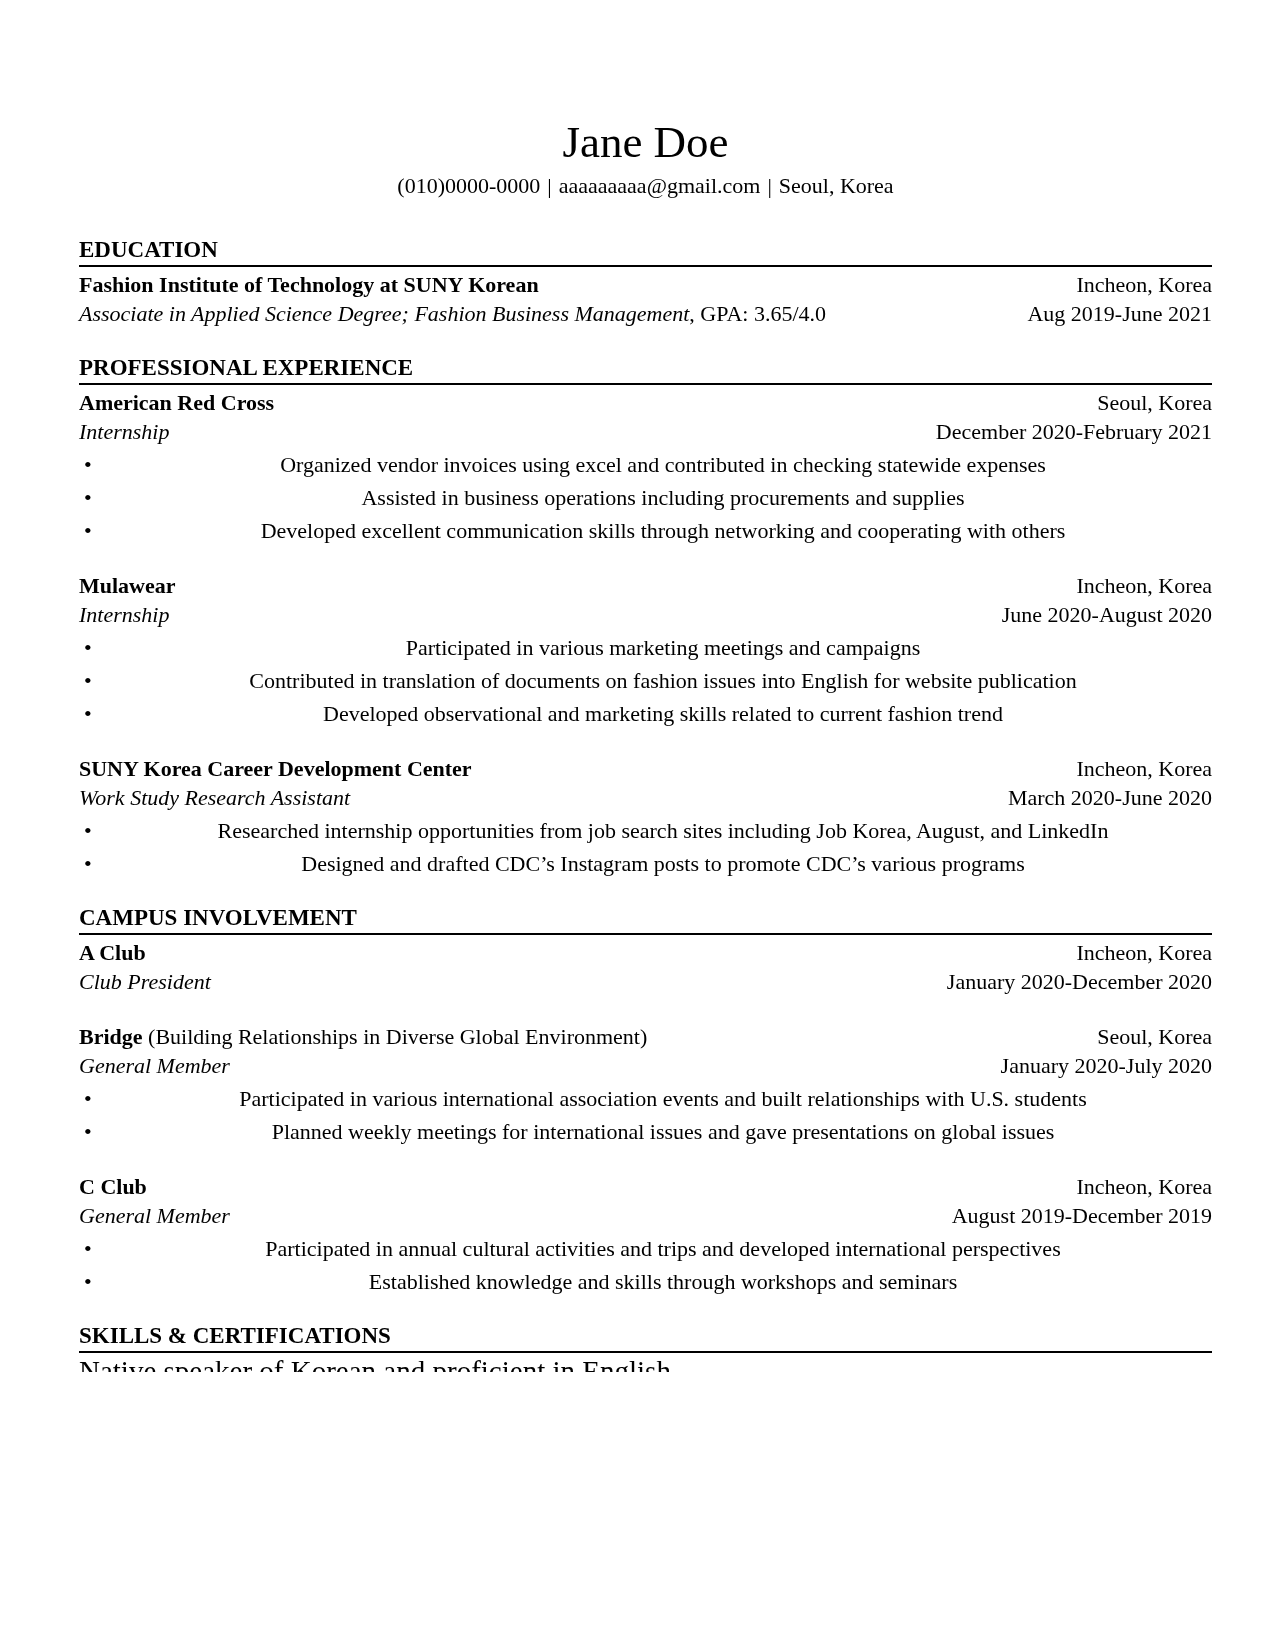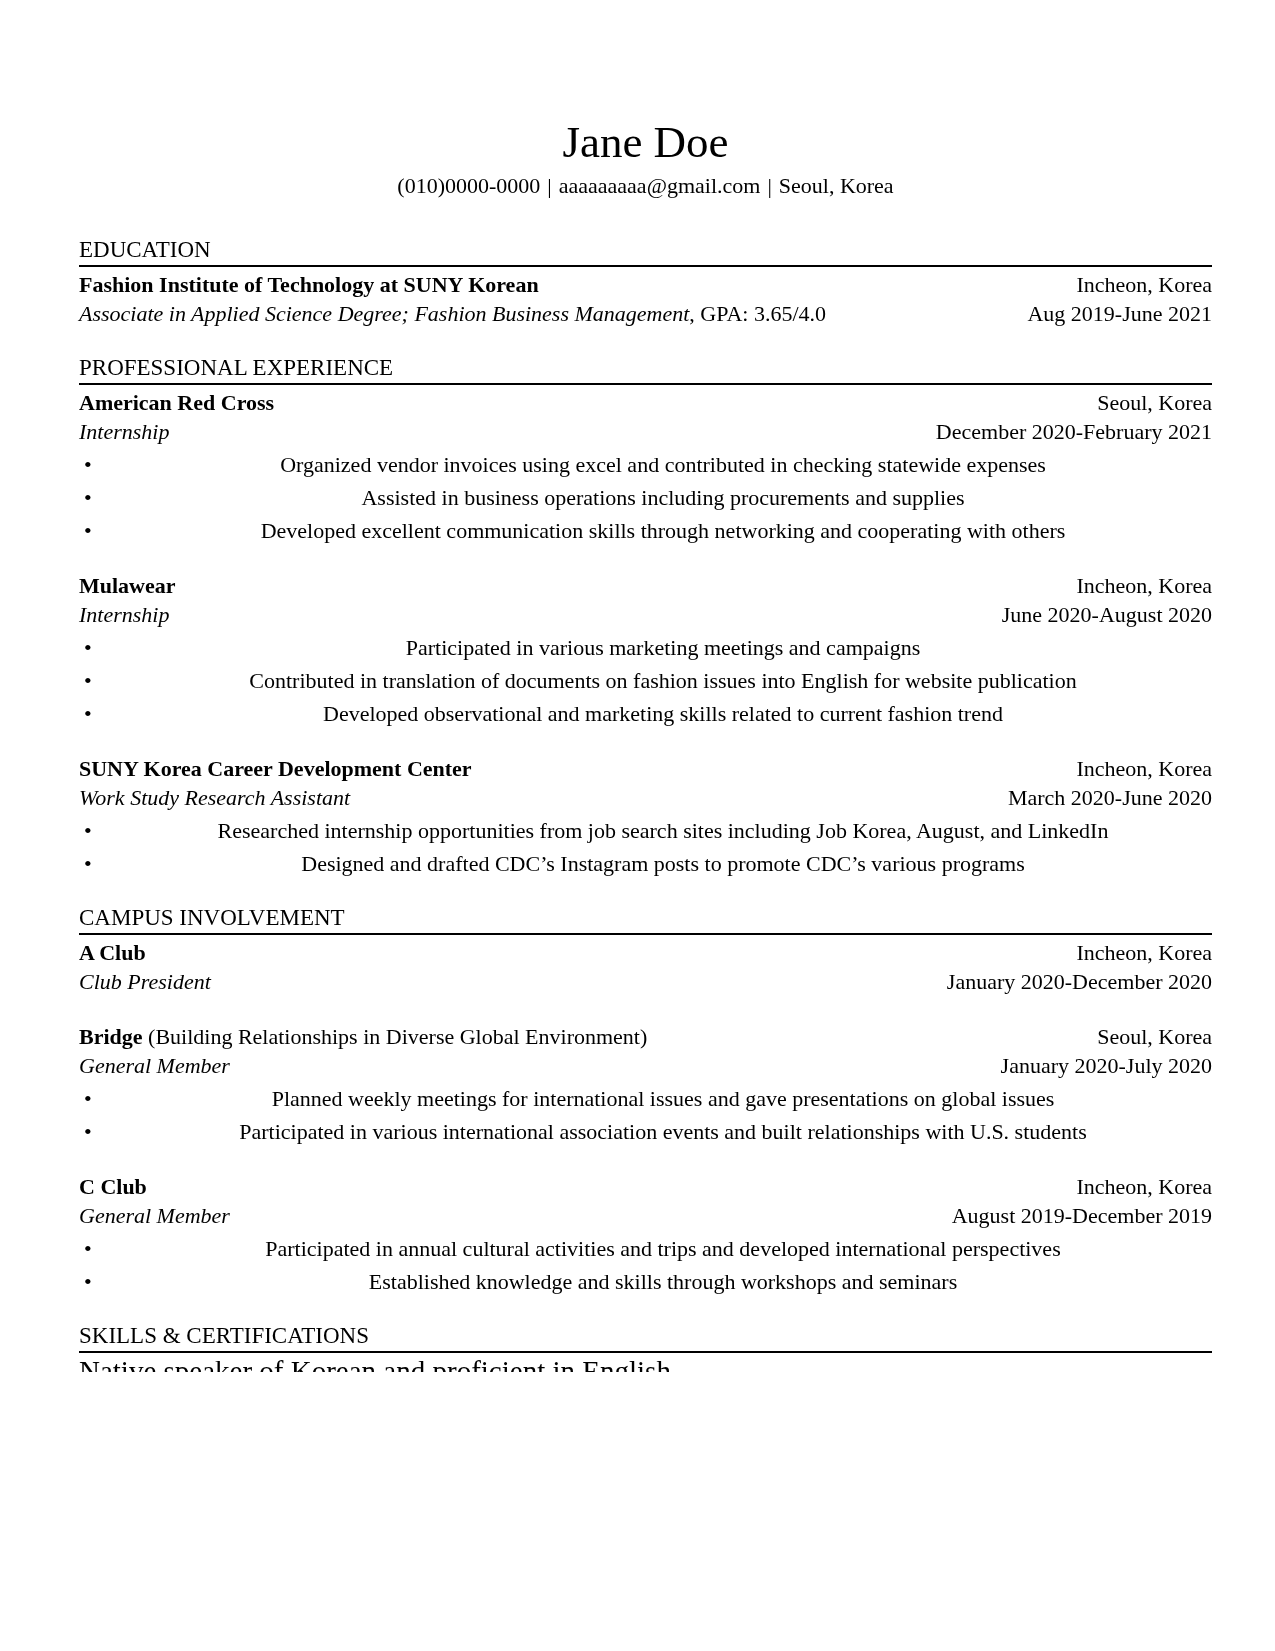--- a/index.html
+++ b/index.html
@@ -34,21 +34,21 @@
     font-size: 22px;
     line-height: 29px;
     margin-top: 3px;
   }
   .contact .sep { padding: 0 7px; }
   
   .section { margin-top: 26px; }
   .section.first { margin-top: 0; }
   .sec-heading {
     font-size: 23px;
-    font-weight: normal;
+    font-weight: bold;
     line-height: 27px;
     margin: 0 0 3px 0;
     padding-bottom: 2px;
     border-bottom: 2px solid #000000;
   }
   .entry { margin-bottom: 26px; }
   .entry:last-child { margin-bottom: 0; }
   .row {
     display: flex;
     justify-content: space-between;
@@ -179,22 +179,22 @@
     <div class="entry">
       <div class="row">
         <span><span class="org">Bridge</span><span> (Building Relationships in Diverse Global Environment)</span></span>
         <span class="right">Seoul, Korea</span>
       </div>
       <div class="row">
         <em class="role">General Member</em>
         <span class="right">January 2020-July 2020</span>
       </div>
       <ul class="bullets">
+        <li>Participated in various international association events and built relationships with U.S. students</li>
         <li>Planned weekly meetings for international issues and gave presentations on global issues</li>
-        <li>Participated in various international association events and built relationships with U.S. students</li>
       </ul>
     </div>
 
     <div class="entry">
       <div class="row">
         <span class="org">C Club</span>
         <span class="right">Incheon, Korea</span>
       </div>
       <div class="row">
         <em class="role">General Member</em>

